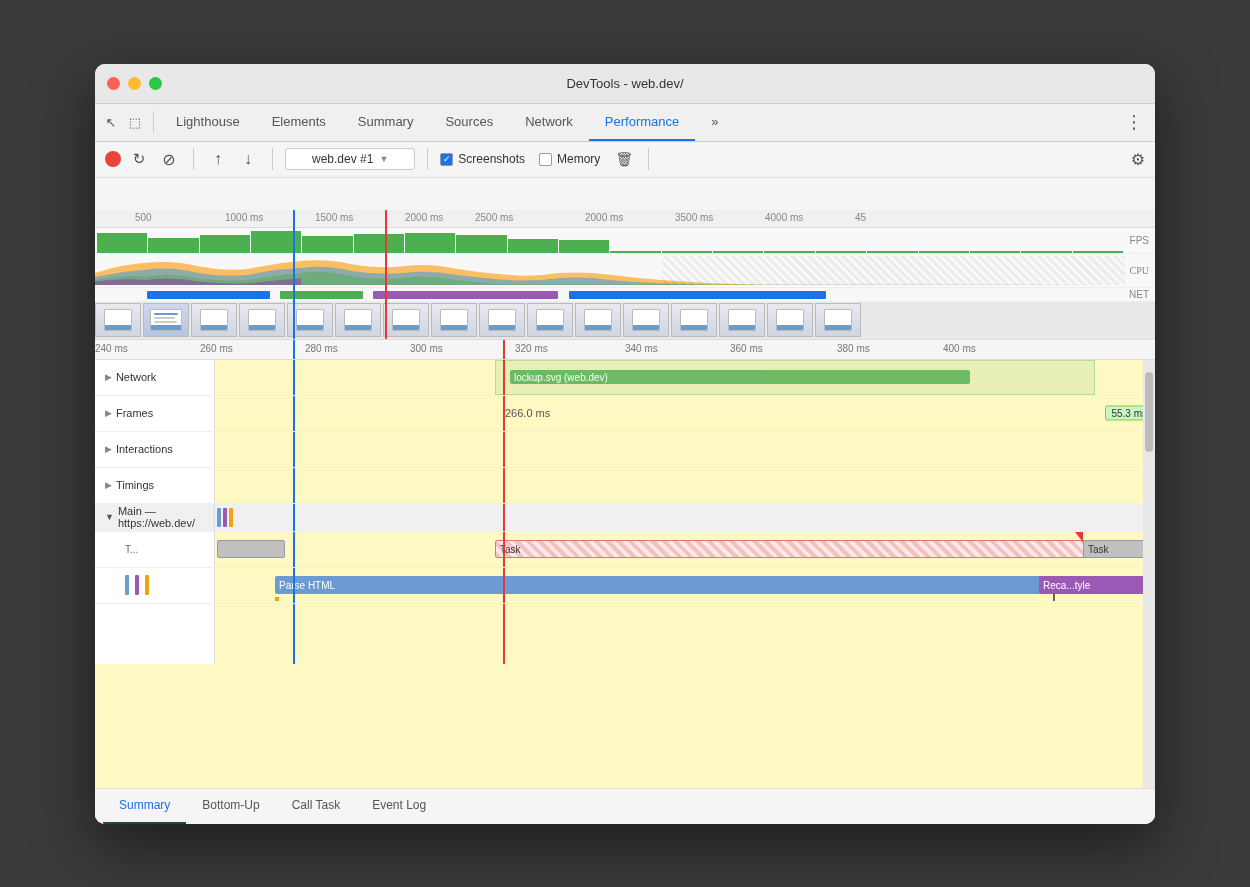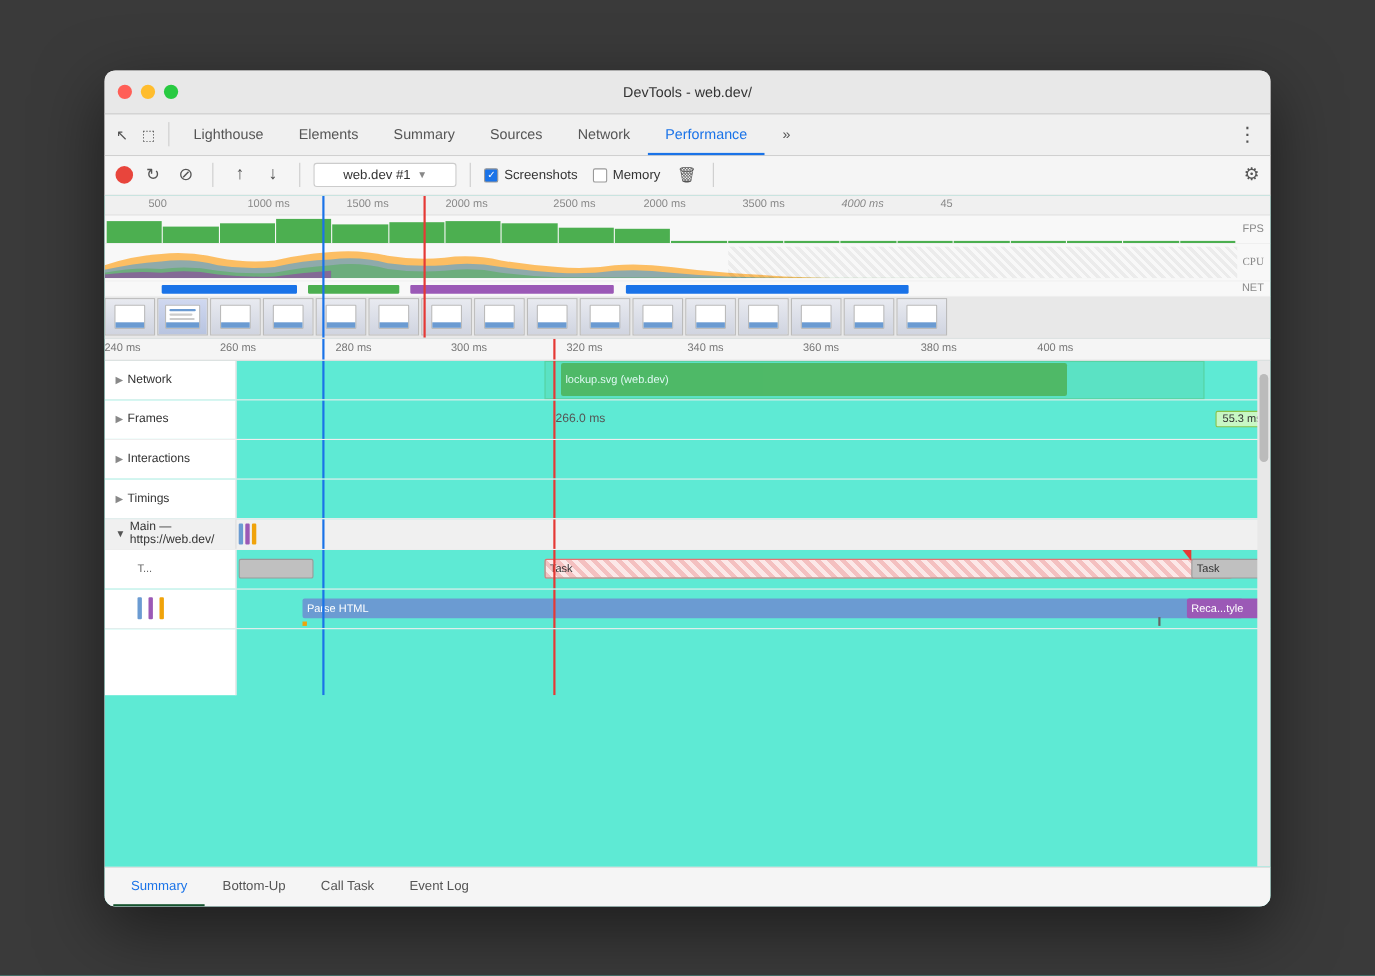--- a/index.html
+++ b/index.html
@@ -161,21 +161,22 @@
       margin-left: auto;
       font-size: 16px;
       color: #555;
       cursor: pointer;
     }
     .devtools-content {
       flex: 1;
       overflow: hidden;
       display: flex;
       flex-direction: column;
-      background: #5eead4;
+      background: #fef9c3;
+      margin-top: 32px;
     }
     .timeline-overview {
       height: 130px;
       background: #f8f8f8;
       border-bottom: 1px solid #ddd;
       position: relative;
       overflow: hidden;
     }
     .timeline-ruler {
       height: 18px;
@@ -315,21 +316,21 @@
       color: #888;
     }
     .track-content {
       flex: 1;
       height: 100%;
       position: relative;
       overflow: hidden;
     }
     .network-bar {
       position: absolute;
-      height: 30px;
+      height: 14px;
       top: 50%;
       transform: translateY(-50%);
       background: #4caf50;
       opacity: 0.8;
       border-radius: 2px;
       display: flex;
       align-items: center;
       padding: 0 4px;
       font-size: 10px;
       color: #fff;
@@ -617,24 +618,24 @@
 
   <div class="devtools-content">
 
     <div class="timeline-overview">
 
       <div class="timeline-ruler">
         <span class="ruler-tick" style="left: 40px;">500</span>
         <span class="ruler-tick" style="left: 130px;">1000 ms</span>
         <span class="ruler-tick" style="left: 220px;">1500 ms</span>
         <span class="ruler-tick" style="left: 310px;">2000 ms</span>
-        <span class="ruler-tick" style="left: 408px;">2500 ms</span>
+        <span class="ruler-tick" style="left: 380px;">2500 ms</span>
         <span class="ruler-tick" style="left: 490px;">2000 ms</span>
         <span class="ruler-tick" style="left: 580px;">3500 ms</span>
-        <span class="ruler-tick" style="left: 670px; font-style: italic;">4000 ms</span>
+        <span class="ruler-tick" style="left: 670px;">4000 ms</span>
         <span class="ruler-tick" style="left: 760px;">45</span>
       </div>
 
       <div class="fps-row">
         <div class="fps-bars">
 
           <div class="fps-bar-item" style="height:80%;"></div>
           <div class="fps-bar-item" style="height:60%;"></div>
           <div class="fps-bar-item" style="height:70%;"></div>
           <div class="fps-bar-item" style="height:85%;"></div>
@@ -921,21 +922,21 @@
             <div style="width:4px; height:20px; background:#6b9bd2; border-radius:1px; margin-right:2px;"></div>
             <div style="width:4px; height:20px; background:#9b59b6; border-radius:1px; margin-right:2px;"></div>
             <div style="width:4px; height:20px; background:#f0a30a; border-radius:1px;"></div>
           </div>
           <div class="track-content">
 
             <div class="parse-html-bar" style="left:60px; width:855px;">
               <span>Parse HTML</span>
             </div>
 
-            <div class="recalc-bar" style="right:0px; width:76px;">
+            <div class="recalc-bar" style="right:0px; width:116px;">
               <span>Reca...tyle</span>
             </div>
 
             <div style="position:absolute; left:60px; bottom:2px; width:4px; height:4px; background:#f0a30a;"></div>
             <div style="position:absolute; right:100px; bottom:2px; width:2px; height:8px; background:#666;"></div>
             <div class="blue-line" style="left:78px;"></div>
             <div class="red-line" style="left:288px;"></div>
           </div>
         </div>
 

